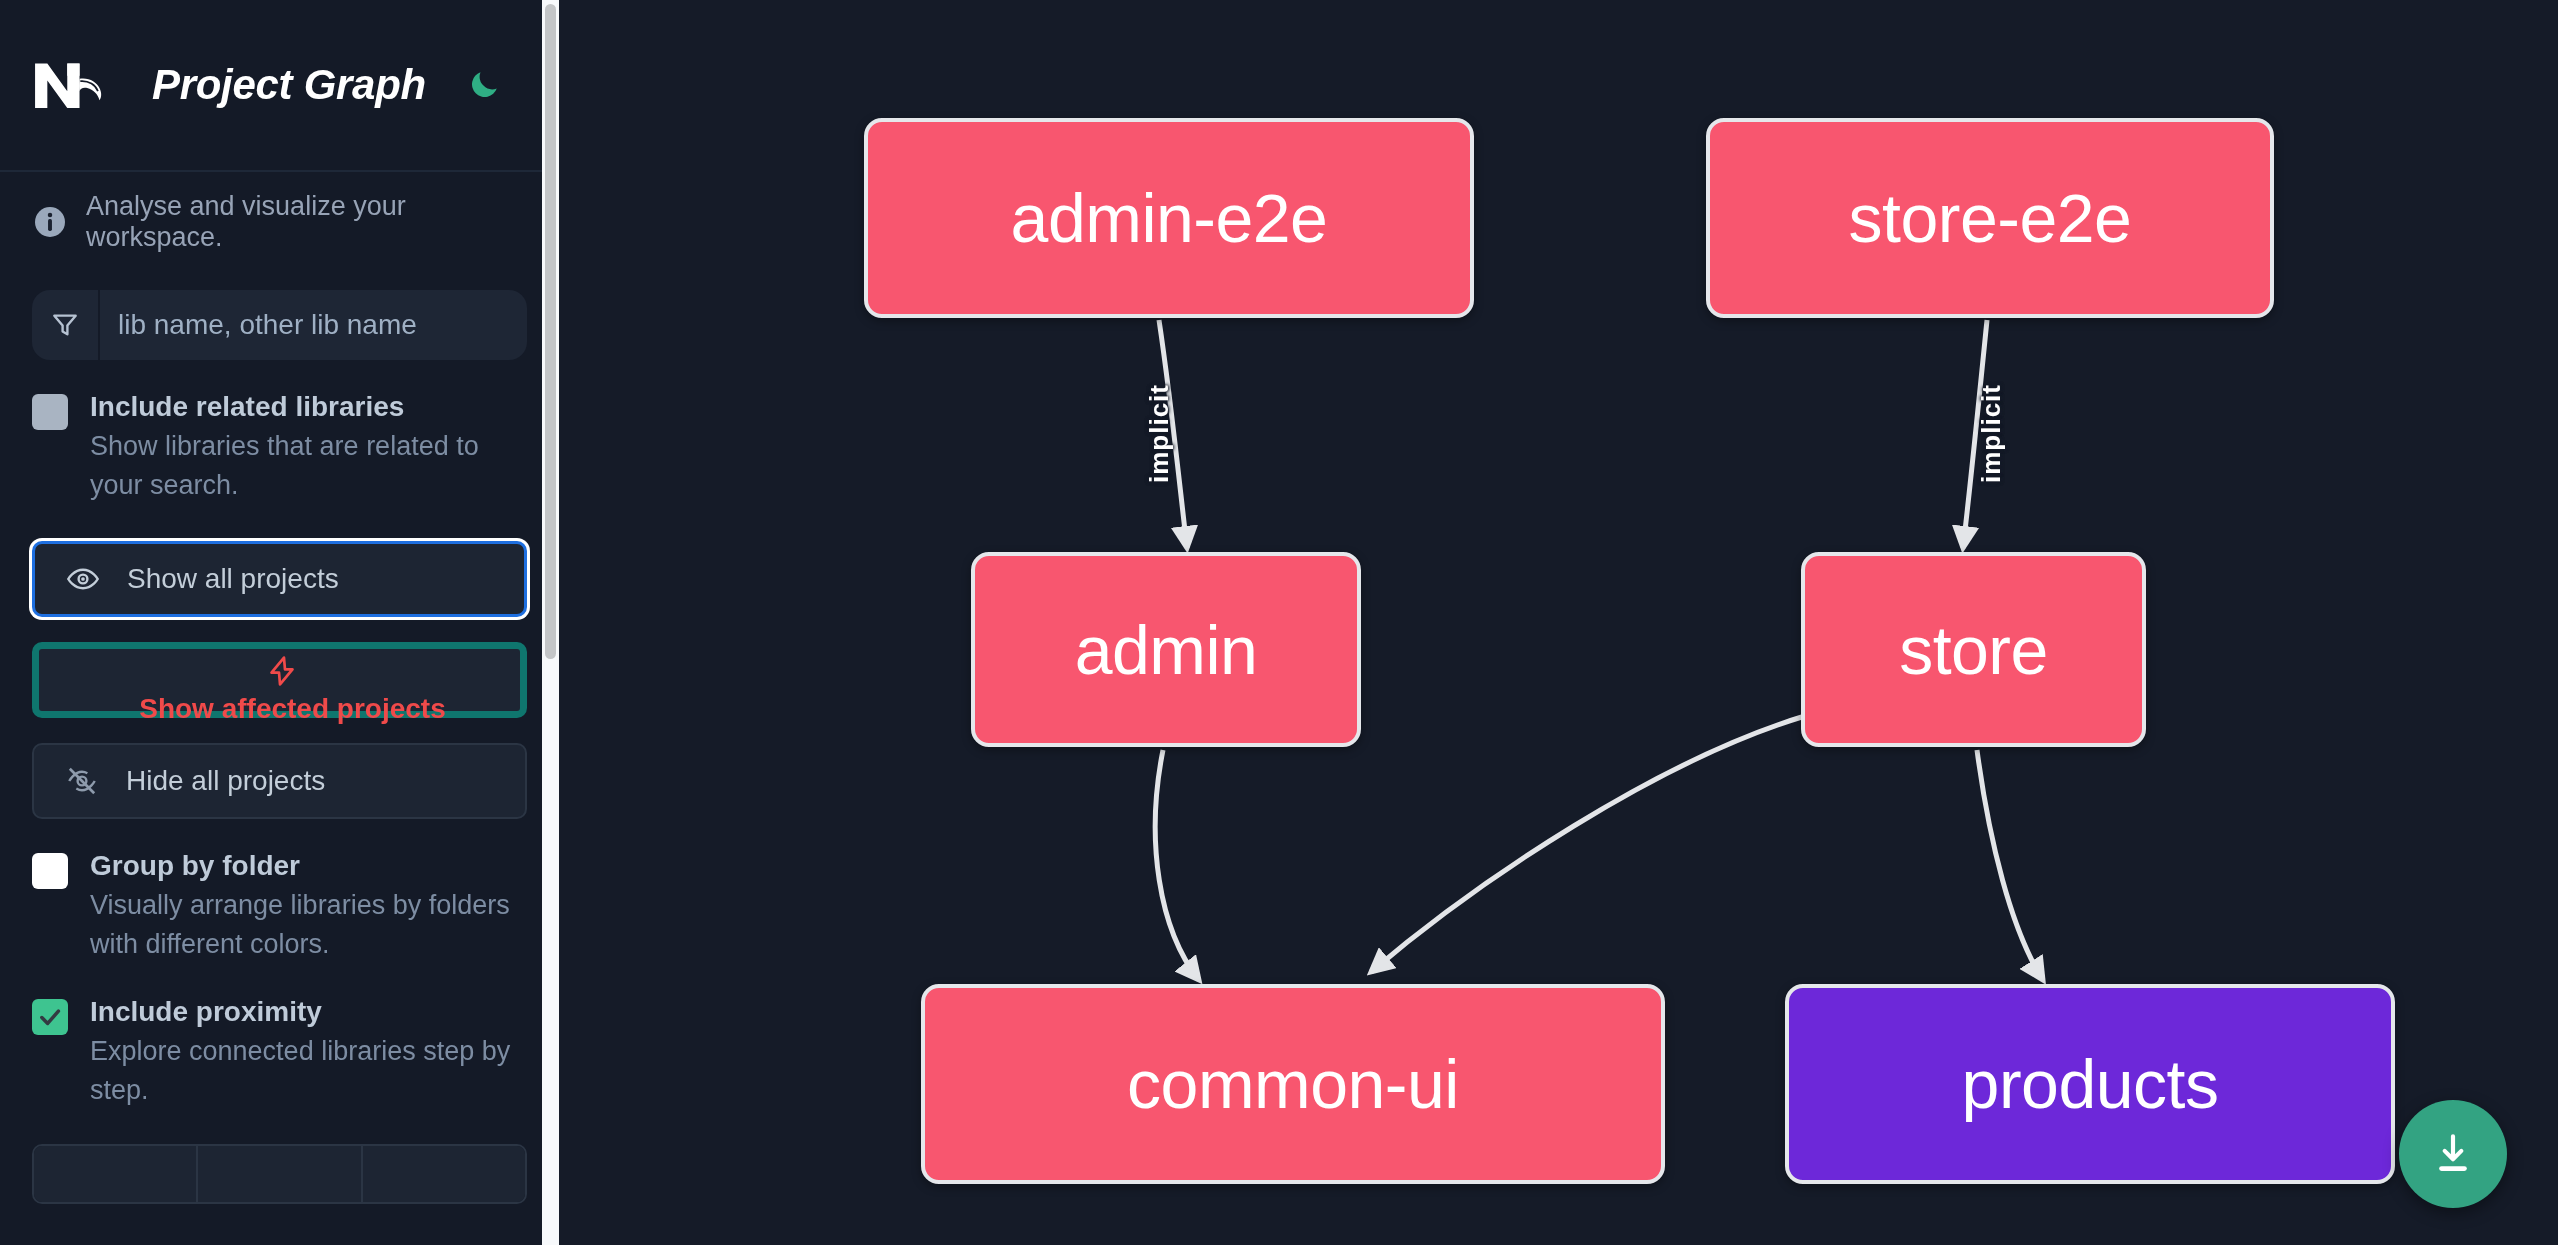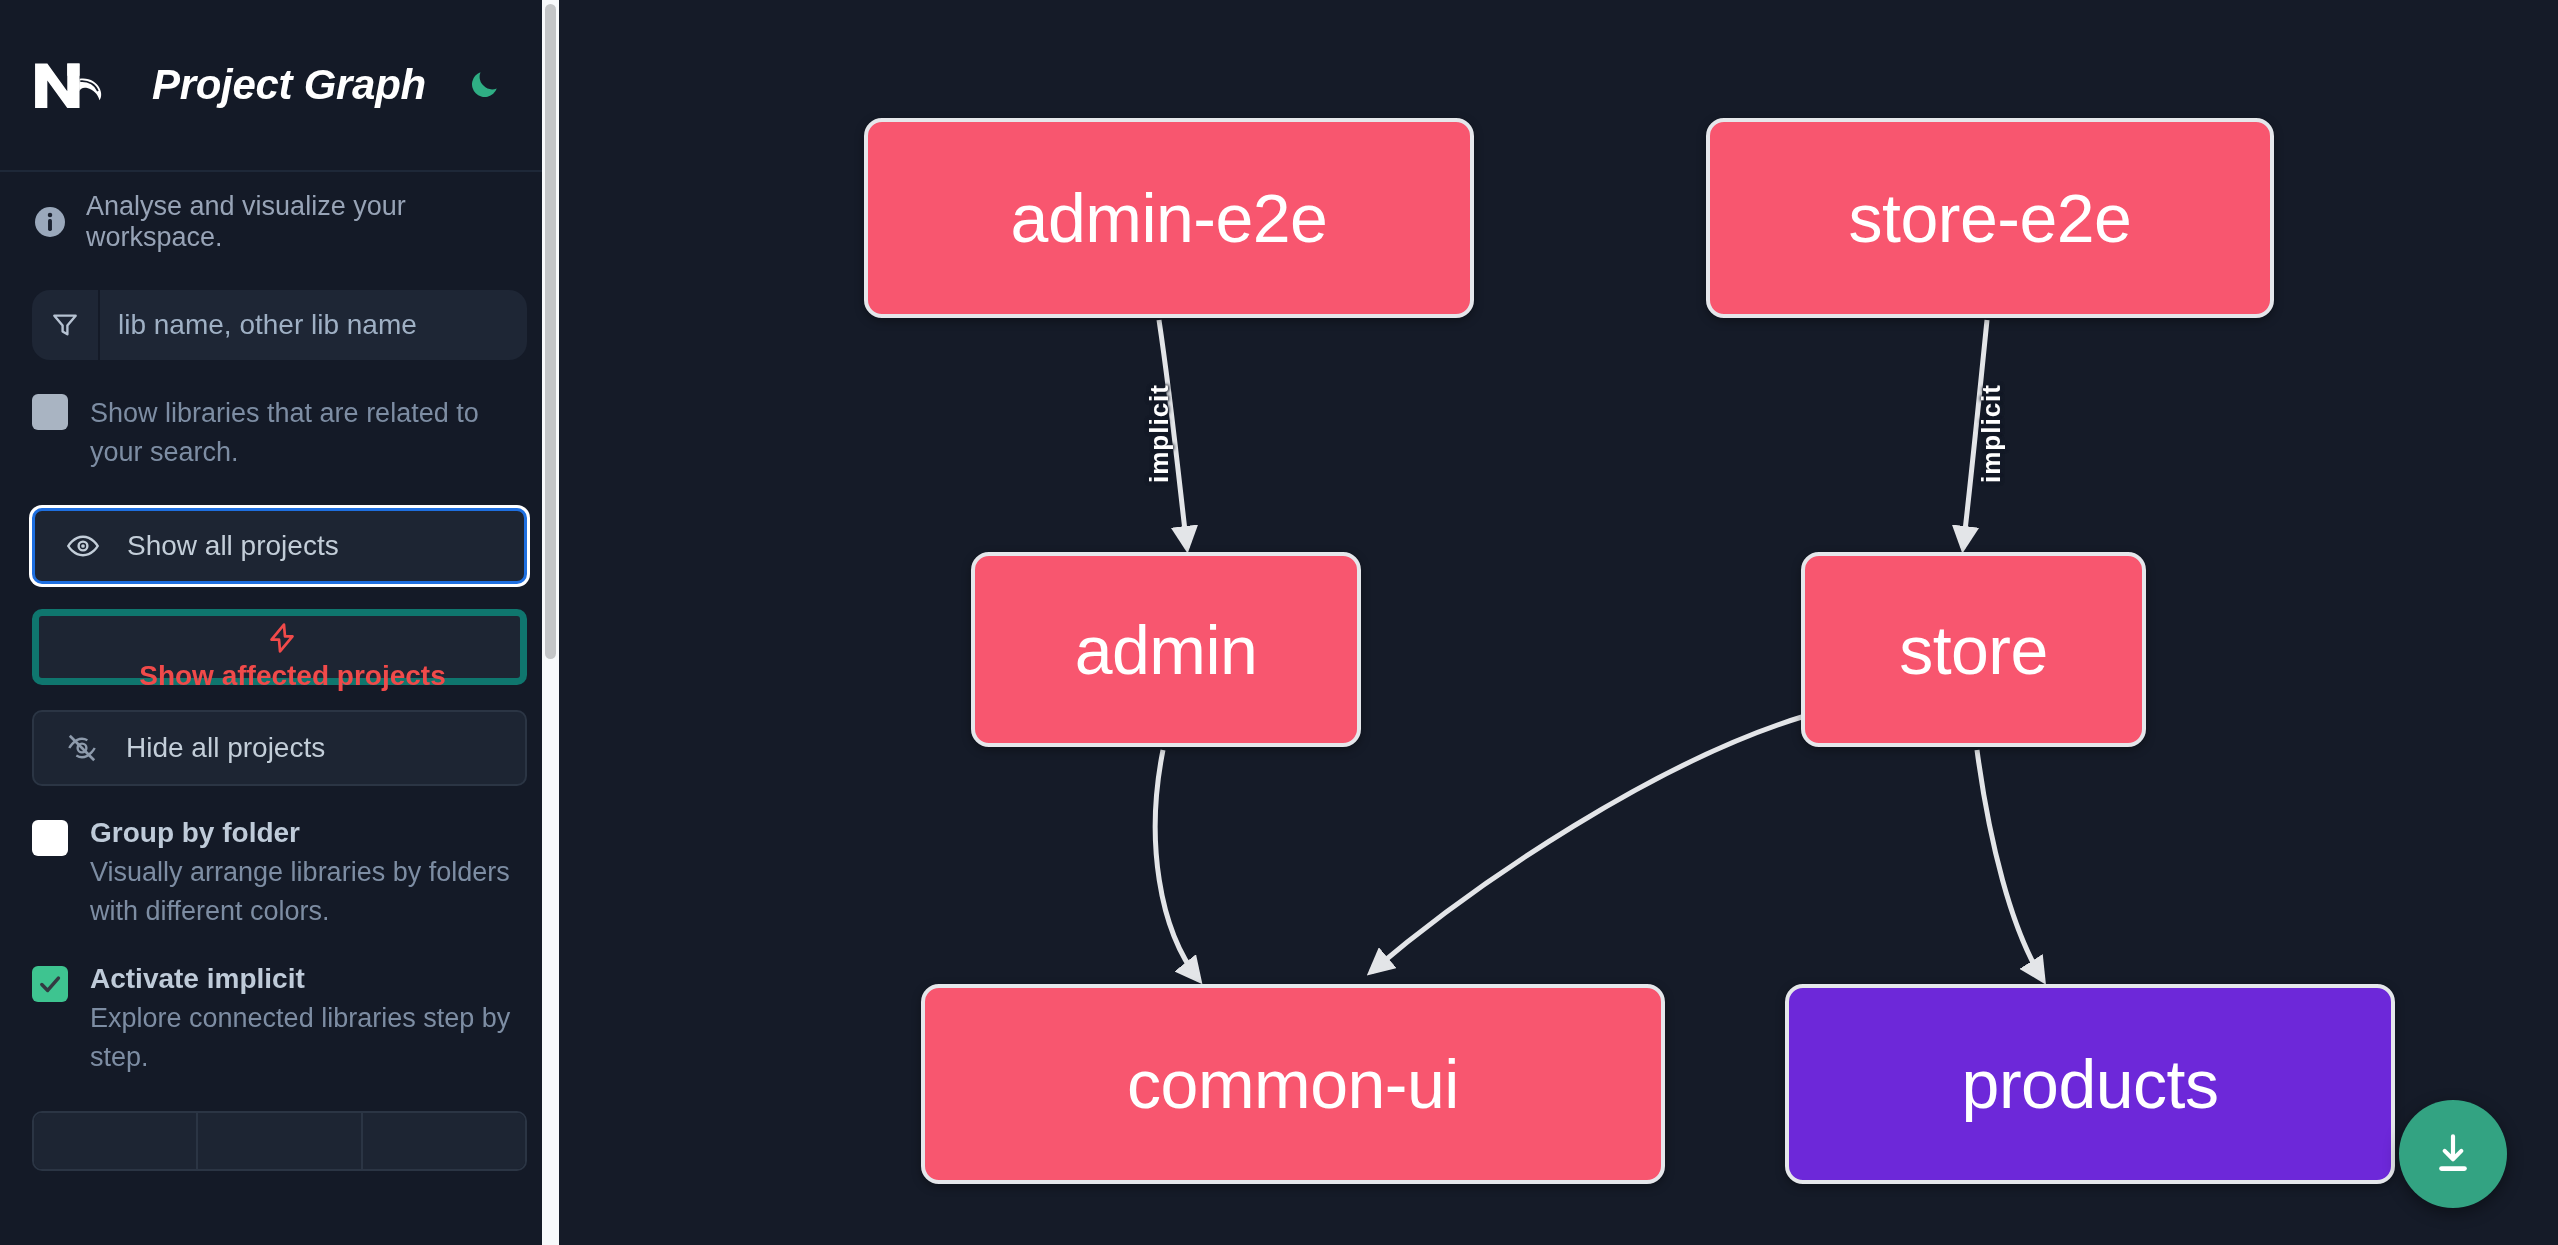--- a/index.html
+++ b/index.html
@@ -212,20 +212,21 @@
               <path fill="none" stroke="#b6c2d2" stroke-width="1.8" stroke-linejoin="round" d="M4 5h16l-6.2 7.4V19l-3.6-2.2v-4.4z"></path>
             </svg>
           </span>
           <input class="search-input" type="text" placeholder="lib name, other lib name" style="">
         </div>
       </div>
 
       <div class="opt-block">
         <span class="cb gray"></span>
         <span class="opt-texts">
+          <div class="opt-label">Include related libraries</div>
           <div class="opt-desc">Show libraries that are related to your search.</div>
         </span>
       </div>
 
       <div class="btn-group">
 
         <div class="gbtn focused">
           <span class="gicon">
             <svg viewBox="0 0 24 24" width="34" height="34" aria-hidden="true">
               <path fill="none" stroke="#c3ced9" stroke-width="1.7" d="M1.6 12S5.3 5.5 12 5.5 22.4 12 22.4 12 18.7 18.5 12 18.5 1.6 12 1.6 12z"></path>
@@ -265,21 +266,21 @@
         </span>
       </div>
 
       <div class="opt-block">
         <span class="cb green">
           <svg viewBox="0 0 24 24" width="28" height="28" aria-hidden="true">
             <path fill="none" stroke="#333a42" stroke-width="3" stroke-linecap="round" stroke-linejoin="round" d="M5 12.5 10 17.5 19.2 7"></path>
           </svg>
         </span>
         <span class="opt-texts">
-          <div class="opt-label">Activate implicit</div>
+          <div class="opt-label">Include proximity</div>
           <div class="opt-desc">Explore connected libraries step by step.</div>
         </span>
       </div>
 
       <div class="bottom-stub">
         <div class="stub-bar">
           <span class="stub-cell"></span>
           <span class="stub-cell"></span>
           <span class="stub-cell"></span>
         </div>

